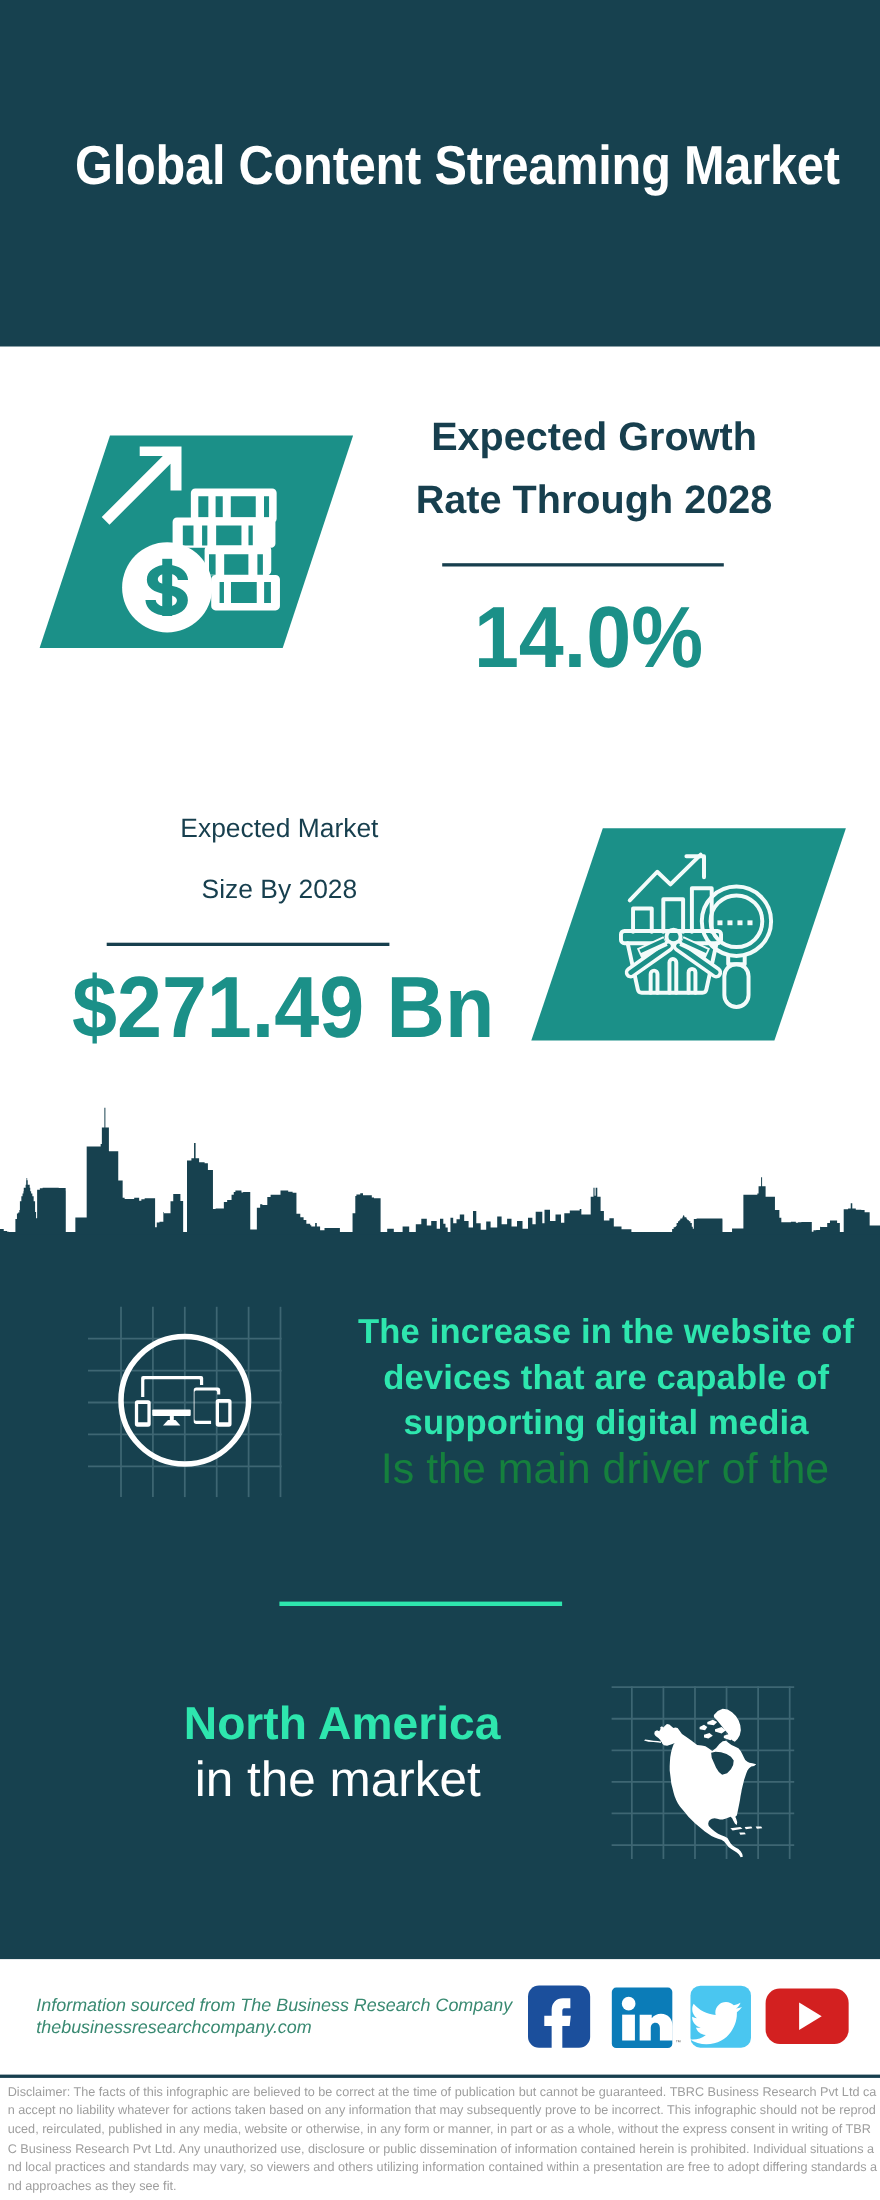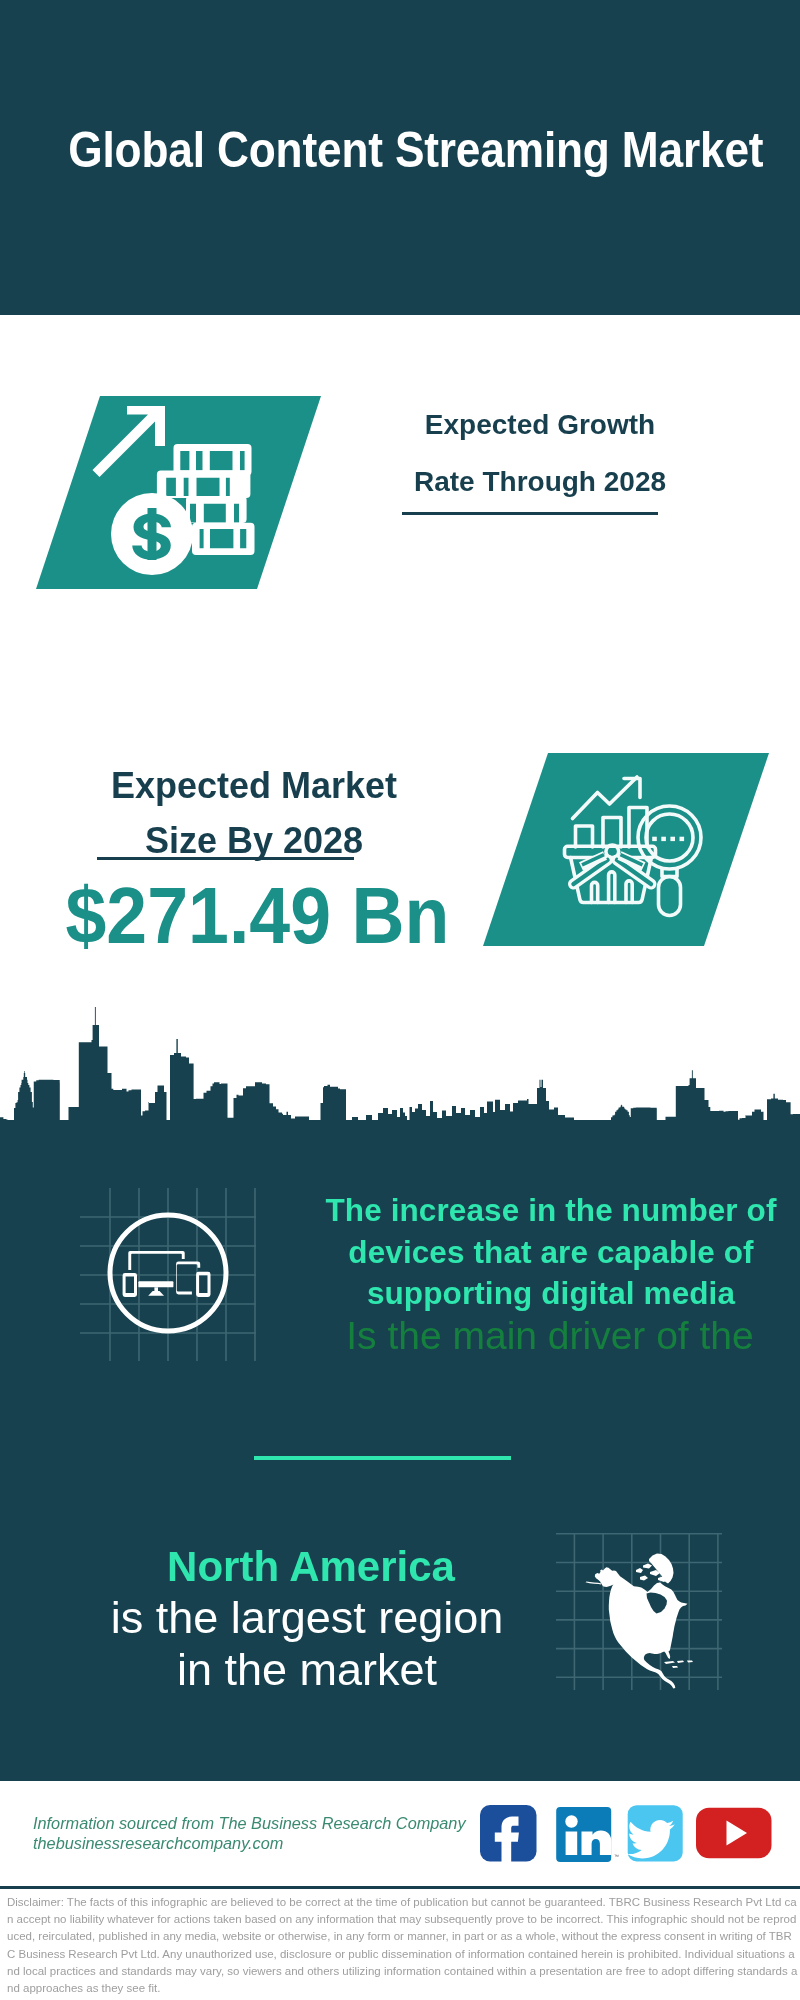--- a/index.html
+++ b/index.html
@@ -12,24 +12,24 @@
     display:flex;align-items:center;justify-content:center;
     color:#ffffff;font-size:50px;font-weight:bold;letter-spacing:-0.2px;}
   .header-title span{display:inline-block;transform:scaleX(0.885);transform-origin:center;white-space:nowrap;}
   .dark{color:#173f4e;}
   .teal{color:#1b9088;}
   .divider-dark{position:absolute;background:#173f4e;height:3px;}
   .divider-green{position:absolute;background:#2ee6ae;height:4px;}
   .ctext{position:absolute;text-align:center;white-space:nowrap;}
 
   
-  .s1-title{left:330px;top:396px;width:420px;font-size:28px;font-weight:bold;line-height:57px;}
+  .s1-title{left:330px;top:368px;width:420px;font-size:36px;font-weight:bold;line-height:57px;}
   .s1-value{left:325px;top:537px;width:420px;font-size:79px;font-weight:bold;line-height:84px;}
   .s1-value span,.s2-value span{display:inline-block;transform:scaleX(0.93);}
-  .s2-title{left:44px;top:726px;width:420px;font-size:36px;font-weight:bold;line-height:55px;margin-top:32px;}
+  .s2-title{left:44px;top:726px;width:420px;font-size:24px;font-weight:normal;line-height:55px;}
   .s2-value{left:47px;top:874px;width:420px;font-size:79px;font-weight:bold;line-height:84px;}
 
   
   .midsection{position:absolute;left:0;top:1120px;width:800px;height:661px;background:#17414f;}
 
   .s3-green{left:306px;top:1190px;width:490px;font-size:31.5px;font-weight:bold;line-height:41.5px;color:#2ee6ae;letter-spacing:0.1px;}
   .s3-white{left:305px;top:1311px;width:490px;font-size:39px;line-height:49px;color:#15803d;}
   .s4-green{left:66px;top:1543px;width:490px;font-size:42px;font-weight:bold;line-height:47px;color:#2ee6ae;}
   .s4-white{left:62px;top:1592px;width:490px;font-size:45px;line-height:52px;color:#ffffff;}
 
@@ -73,20 +73,21 @@
                  c11.3,0 19.3,-5.7 19.3,-14.1 c0,-7.6 -5.9,-11.7 -18.2,-13.7 c-6.9,-1.1 -9.1,-2.8 -9.1,-5.2
                  c0,-3.2 3.6,-5.3 8.8,-5.3 c5.3,0 8.9,2.3 9.4,5.8 h9.3 c-0.5,-7.9 -8,-13.7 -19,-13.7 z"></path>
       </g>
     </g>
   </svg>
   <div class="ctext s1-title dark">
     <div>Expected Growth</div>
     <div>Rate Through 2028</div>
   </div>
   <div class="divider-dark" style="left:402px;top:512px;width:256px;"></div>
+  <div class="ctext s1-value teal"><span>14.0%</span></div>
 
   <svg style="position:absolute;left:478px;top:748px;" width="300" height="205" viewBox="478 748 300 205">
     <polygon points="548,753 769,753 704,946 483,946" fill="#1b9088"></polygon>
     <g fill="none" stroke="#f3fbfa" stroke-width="3.6" stroke-linecap="round" stroke-linejoin="round">
 
       <polyline points="572.5,818.5 597.5,792.5 609.5,804 637,777"></polyline>
       <polyline points="624,778.5 640,778.5 640,797.5"></polyline>
 
       <path d="M575.5,847 v-21 h17 v21"></path>
       <path d="M603,847 v-29.5 h18 v29.5"></path>
@@ -173,21 +174,21 @@
                  M125.6,1276.4 v16.5 h8.4 v-16.5 z" fill-rule="evenodd"></path>
 
         <path d="M178.5,1261.4 h19.3 a2.4,2.4 0 0 1 2.4,2.4 v3.9 h-2.8 v-2.1 a1.4,1.4 0 0 0 -1.4,-1.4 h-17.8 a1.4,1.4 0 0 0 -1.4,1.4 v24.6 a1.4,1.4 0 0 0 1.4,1.4 h13.7 v2.9 h-13.4 a2.4,2.4 0 0 1 -2.4,-2.4 v-28.3 a2.4,2.4 0 0 1 2.4,-2.4 z"></path>
 
         <path d="M198.5,1271.8 h9.6 a2.4,2.4 0 0 1 2.4,2.4 v20.4 a2.4,2.4 0 0 1 -2.4,2.4 h-9.6 a2.4,2.4 0 0 1 -2.4,-2.4 v-20.4 a2.4,2.4 0 0 1 2.4,-2.4 z
                  M199.1,1275.3 v17.6 h8.4 v-17.6 z" fill-rule="evenodd"></path>
       </g>
     </g>
   </svg>
   <div class="ctext s3-green">
-    <div>The increase in the number of</div>
+    <div>The increase in the website of</div>
     <div>devices that are capable of</div>
     <div>supporting digital media</div>
   </div>
   <div class="ctext s3-white">
     <div>Is the main driver of the</div>
   </div>
   <div class="divider-green" style="left:254px;top:1456px;width:257px;"></div>
 
   <svg style="position:absolute;left:550px;top:1525px;" width="180" height="170" viewBox="550 1525 180 170">
     <g stroke="#4b737f" stroke-width="1.6" opacity="0.75">
@@ -217,21 +218,20 @@
       <path d="M658,1578 l6,-2 l5,3 l-5,3 l-6,-2 z"></path>
 
       <path d="M664,1662 l9,-1 l2,1.5 l-9,1.5 z"></path>
       <path d="M677,1661 l6,-0.5 l1,1.5 l-6,1 z"></path>
       <path d="M687,1660.5 l5,0 l1,1.5 l-5,0.5 z"></path>
       <path d="M672,1666 l5,0 l1,1.5 l-5,0.5 z"></path>
     </g>
   </svg>
   <div class="ctext s4-green">North America</div>
   <div class="ctext s4-white">
-    <div>is the largest region</div>
     <div>in the market</div>
   </div>
 
   <div class="footer-text">
     <div>Information sourced from The Business Research Company</div>
     <div>thebusinessresearchcompany.com</div>
   </div>
   <svg style="position:absolute;left:470px;top:1800px;" width="320" height="70" viewBox="470 1800 320 70">
     <g>
       <rect x="480" y="1805" width="56.5" height="56.5" rx="10" fill="#1b4f9c"></rect>

